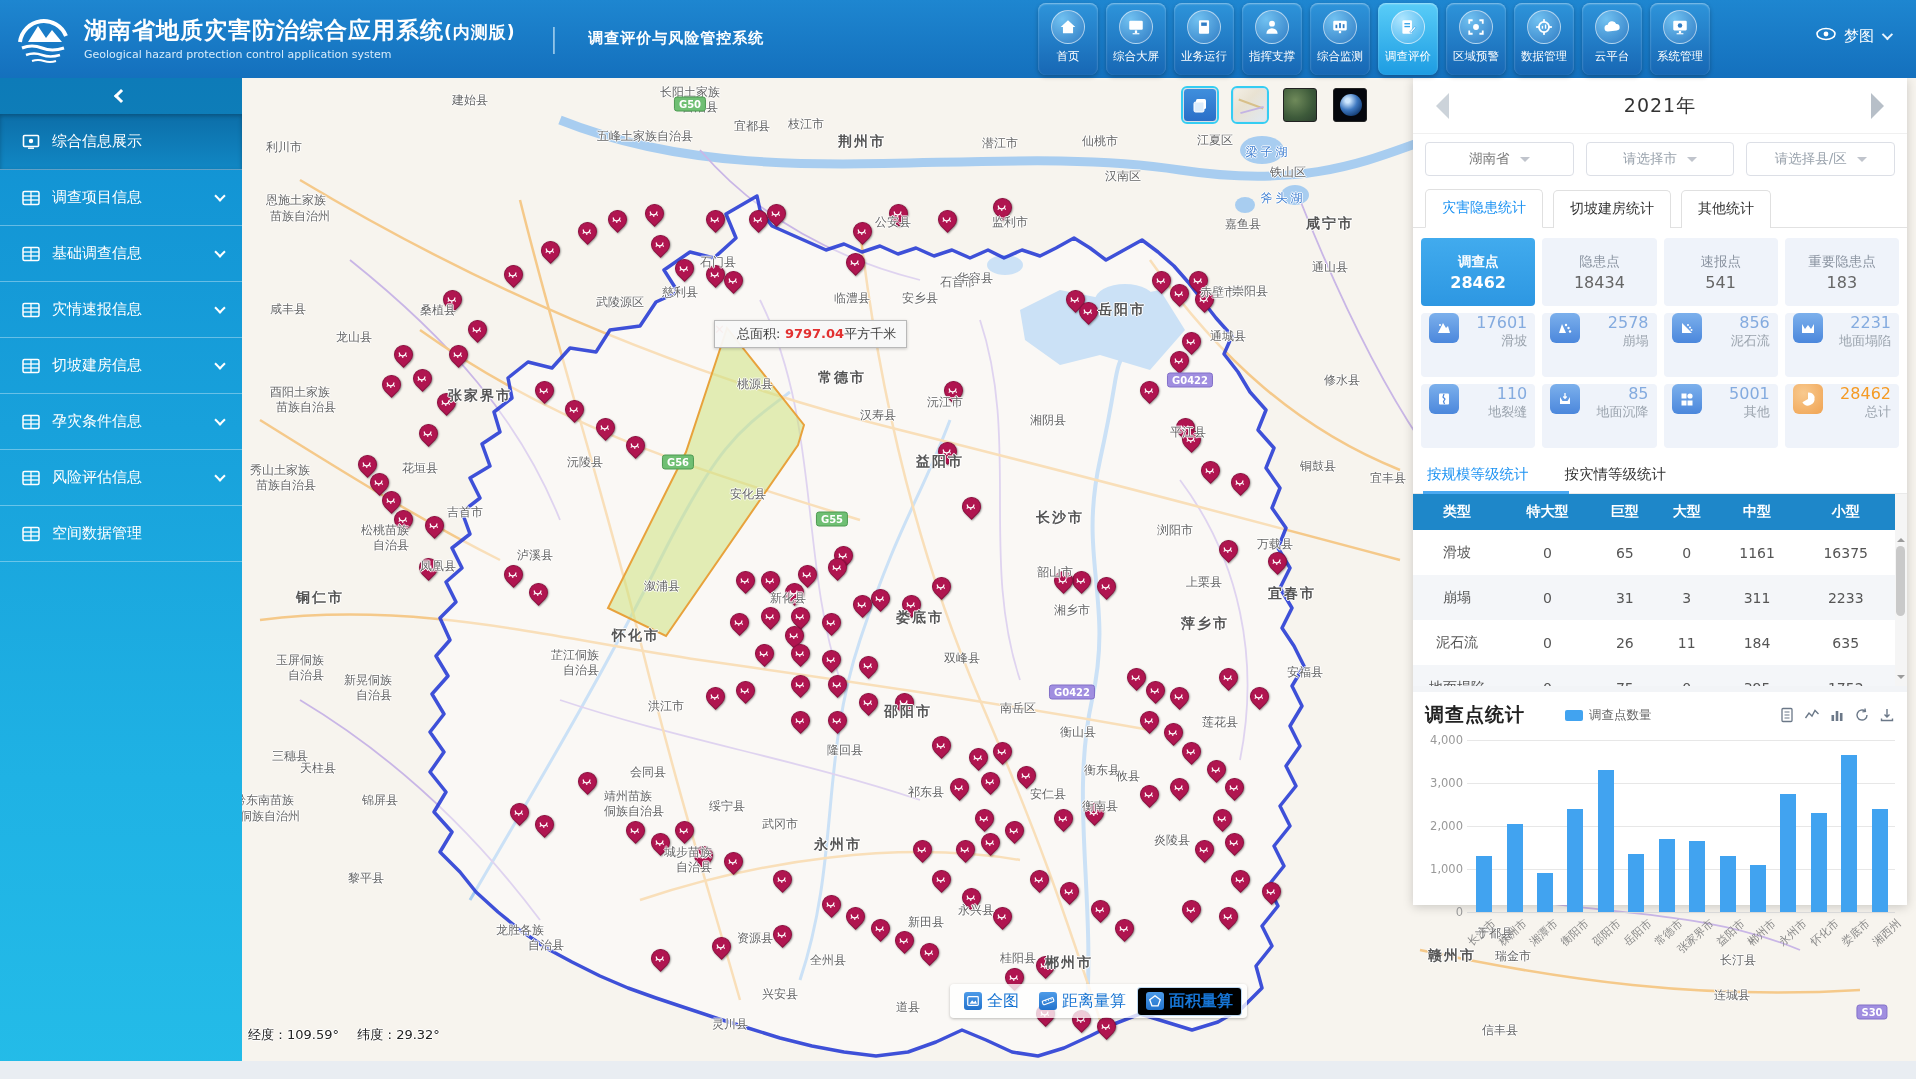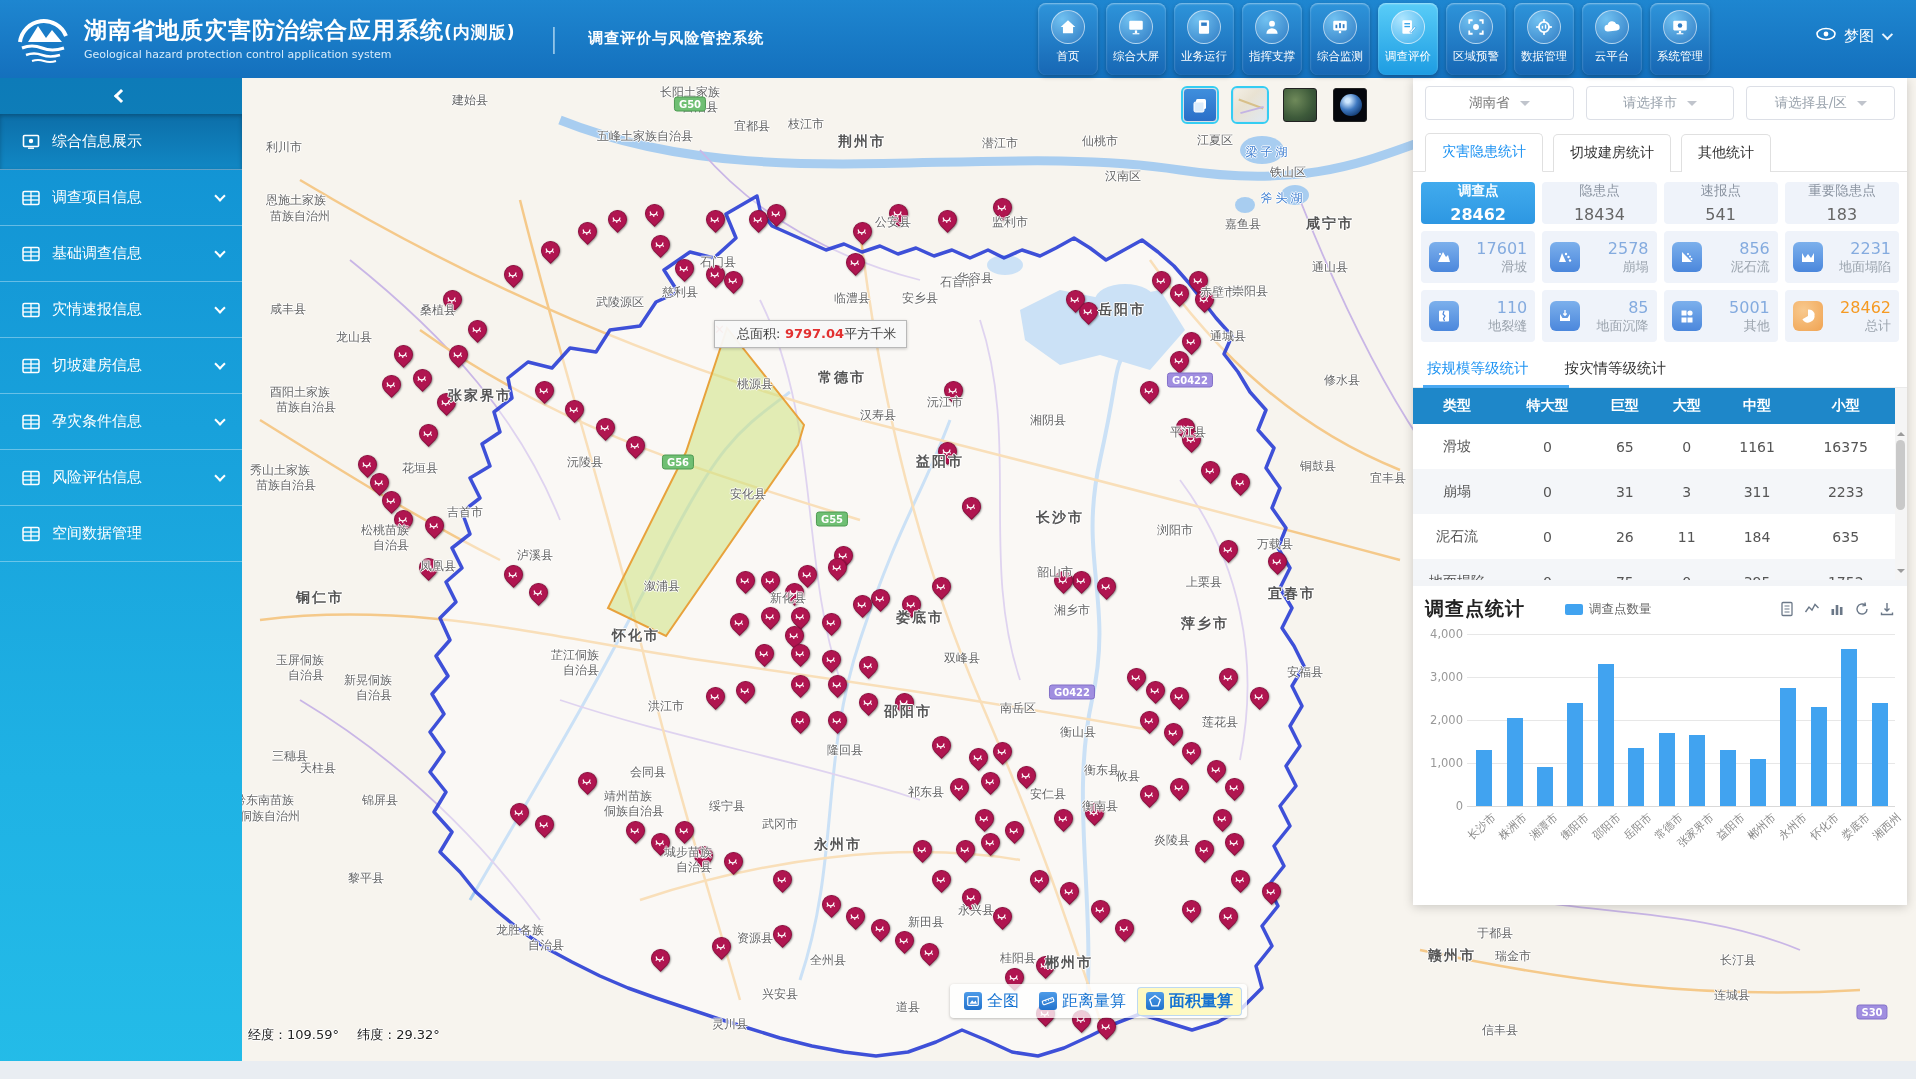--- a/index.html
+++ b/index.html
@@ -37,21 +37,21 @@
   .lb-street:after { content:""; position:absolute; left:6px; top:20px; width:24px; height:2px; background:#c3b4e4; transform:rotate(-15deg); }
   .lb-sat { background:radial-gradient(circle at 35% 35%,#6f8a5a,#3d5a3a 60%,#2c4030); border:1px solid #222; }
   .lb-globe { background:#05070d; border:1px solid #222; }
   .lb-globe:before { content:""; position:absolute; left:6px; top:5px; width:22px; height:22px; border-radius:50%;
     background:radial-gradient(circle at 35% 30%,#cfe8ff 10%,#3e78c0 45%,#123a70 80%); }
 
   
   .measure-bar { position:absolute; left:950px; top:984px; height:34px; display:flex; align-items:center; gap:4px;
     background:rgba(255,255,255,.78); border-radius:4px; padding:0 6px; box-shadow:0 1px 3px rgba(0,0,0,.25); }
   .measure-item { display:flex; align-items:center; gap:5px; font-size:16px; color:#1673d2; padding:3px 8px; border-radius:3px; cursor:pointer; white-space:nowrap; }
-  .measure-item.active { background:#fef9c3; font-weight:bold; box-shadow:0 0 0 1px #bcd8f2; }
+  .measure-item.active { background:#000000; font-weight:bold; box-shadow:0 0 0 1px #bcd8f2; }
   .m-ico { width:18px; height:18px; border-radius:3px; background:linear-gradient(180deg,#4d9be8,#2272cc); display:flex; align-items:center; justify-content:center; }
 
   
   #header { position:absolute; left:0; top:0; width:1916px; height:78px;
     background:linear-gradient(180deg,#1e86d0,#1470bd); z-index:50; color:#fff; }
   .logo-wrap { position:absolute; left:14px; top:8px; display:flex; align-items:center; gap:12px; }
   .brand-title { font-size:23px; font-weight:bold; letter-spacing:1px; }
   .brand-title small { font-size:17px; font-weight:bold; }
   .brand-sub { font-size:11px; color:#d6ebfa; margin-top:2px; }
   .brand-divider { color:#bfe0f5; font-size:26px; font-weight:200; margin:0 18px 0 22px; }
@@ -91,26 +91,26 @@
   .sel { flex:1; height:34px; border:1px solid #dcdfe6; border-radius:4px; display:flex; align-items:center; justify-content:center;
     gap:10px; font-size:13.5px; color:#777; cursor:pointer; position:relative; }
   .sel.ph { color:#9aa3ad; }
   .sel .tri { width:0; height:0; border:5px solid transparent; border-top-color:#c0c4cc; margin-top:5px; }
   .tab-row { display:flex; gap:10px; padding:0 12px; border-bottom:1px solid #e2e2e2; height:42px; align-items:flex-end; }
   .tab { border:1px solid #e0e0e0; border-bottom:none; border-radius:5px 5px 0 0; padding:9px 16px 10px; font-size:14px; color:#333;
     cursor:pointer; background:#fff; position:relative; top:1px; }
   .tab.active { color:#1e93f2; border-bottom:1px solid #fff; }
   .tiles { padding:10px 8px 4px; }
   .tile-grid { display:grid; grid-template-columns:repeat(4,1fr); gap:7px; margin-bottom:7px; }
-  .sum-tile { background:#eff3fa; border-radius:4px; height:42px; display:flex; flex-direction:column; align-items:center; justify-content:space-between; cursor:pointer; }
+  .sum-tile { background:#eff3fa; border-radius:4px; height:68px; display:flex; flex-direction:column; align-items:center; justify-content:center; cursor:pointer; }
   .sum-tile .l { font-size:13.5px; color:#8a93a0; }
   .sum-tile .v { font-size:16px; color:#666; margin-top:2px; }
   .sum-tile.active { background:linear-gradient(180deg,#41abee,#2d97e2); }
   .sum-tile.active .l, .sum-tile.active .v { color:#fff; font-weight:bold; }
-  .type-tile { background:#eff3fa; border-radius:4px; height:52px; display:flex; align-items:center; padding:0 8px; gap:8px; cursor:pointer; }
+  .type-tile { background:#eff3fa; border-radius:4px; height:64px; display:flex; align-items:flex-start; padding:0 8px; gap:8px; cursor:pointer; }
   .type-tile .ti { width:30px; height:30px; border-radius:6px; background:linear-gradient(180deg,#7cb0ec,#4b87dc);
     display:flex; align-items:center; justify-content:center; flex:none; }
   .type-tile .col { display:flex; flex-direction:column; align-items:flex-end; flex:1; }
   .type-tile .v { font-size:16px; color:#84abdf; }
   .type-tile .l { font-size:13px; color:#9aa3ad; white-space:nowrap; }
   .type-tile.accent .v { color:#f59a23; }
   .type-tile.accent .ti { background:radial-gradient(circle at 35% 30%,#f8c98e,#f0a352); }
   .stat-tabs { display:flex; gap:36px; padding:6px 14px 0; border-bottom:1px solid #eaeaea; }
   .stat-tab { font-size:14.5px; color:#333; padding-bottom:9px; cursor:pointer; position:relative; }
   .stat-tab.active { color:#1e93f2; }
@@ -1488,20 +1488,25 @@
             <line x1="1" y1="6" x2="17" y2="6" stroke="#fff" stroke-width="1.3"></line>
             <line x1="1" y1="10" x2="17" y2="10" stroke="#fff" stroke-width="1.3"></line>
           </svg>
         </span>
                  <span>空间数据管理</span>
                  </div>
     </div>
 </div>
 
 <div id="panel">
+  <div class="year-bar">
+    <span class="tri-l"></span>
+    <span class="year-txt">2021年</span>
+    <span class="tri-r"></span>
+  </div>
   <div class="sel-row" id="sel-row">
       <div class="sel">
         <span>湖南省</span>
         <span class="tri"></span>
       </div>
       <div class="sel ph">
         <span>请选择市</span>
         <span class="tri"></span>
       </div>
       <div class="sel ph">

